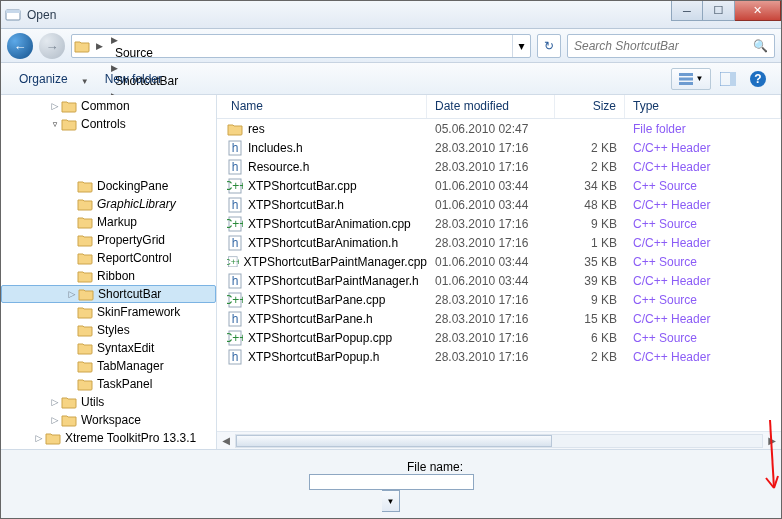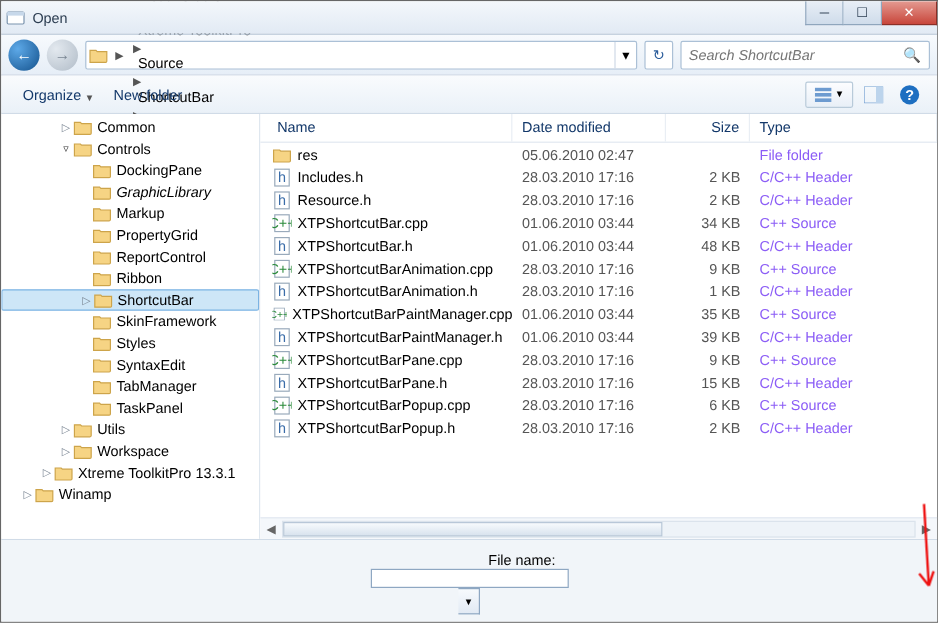--- a/index.html
+++ b/index.html
@@ -24,21 +24,21 @@
 .bc-arr { color: #555; font-size: 9px; padding: 0 4px; }
 .bc-spacer { flex: 1; }
 .bc-drop { width: 18px; border-left: 1px solid #d0dae6; display: flex; align-items: center; justify-content: center; height: 100%; }
 .refresh { width: 24px; height: 24px; border: 1px solid #abc0d6; border-radius: 2px; display: flex; align-items: center; justify-content: center; background: #fff; color: #2a5c9a; }
 .search { flex: 1; height: 24px; border: 1px solid #abc0d6; background: #fff; display: flex; align-items: center; padding: 0 6px; border-radius: 2px; }
 .search input { border: none; outline: none; flex: 1; color: #888; font-style: italic; background: transparent; }
 .search .sicon { color: #3a6ca8; }
 
 
 .toolbar { height: 32px; background: linear-gradient(#f9fbfd,#eaf1f8); border-bottom: 1px solid #d0dbe7; display: flex; align-items: center; padding: 0 10px; }
-.tbtn { color: #13386a; padding: 4px 8px; cursor: default; display: flex; align-items: flex-end; gap: 3px; }
+.tbtn { color: #13386a; padding: 4px 8px; cursor: default; display: flex; align-items: flex-end; gap: 13px; }
 .tbtn .dd { font-size: 8px; color: #555; }
 .toolbar .spacer { flex: 1; }
 .viewbtn, .panebtn, .helpbtn { width: 26px; height: 22px; border: 1px solid transparent; display: flex; align-items: center; justify-content: center; margin-left: 4px; }
 .viewbtn { width: 40px; border: 1px solid #b8cad9; border-radius: 2px; background: linear-gradient(#fcfdff,#e8eff7); }
 .helpbtn svg circle { fill: #1e6fc1; }
 
 
 .main { display: flex; height: 355px; border-bottom: 1px solid #d0dbe7; }
 .tree { width: 216px; border-right: 1px solid #d7e1eb; overflow: hidden; padding-top: 2px; background: #fff; }
 .tree-row { display: flex; align-items: center; height: 18px; padding-left: 0; white-space: nowrap; cursor: default; }
@@ -166,21 +166,21 @@
       </div>
       <div class="tree-row" style="padding-left: 48px;">
         <span class="tw open">▿</span>
         <span class="folder-icon">
           <svg viewBox="0 0 16 14">
             <path d="M1 3h5l1 1h8v8a1 1 0 0 1-1 1H1z" fill="#f6d484" stroke="#cda44a"></path>
           </svg>
         </span>
         <span>Controls</span>
       </div>
-      <div class="tree-row" style="padding-left: 64px;">
+      <div class="tree-row" style="padding-left: 64px; margin-top: 44px;">
         <span class="tw"></span>
         <span class="folder-icon">
           <svg viewBox="0 0 16 14">
             <path d="M1 3h5l1 1h8v8a1 1 0 0 1-1 1H1z" fill="#f6d484" stroke="#cda44a"></path>
           </svg>
         </span>
         <span>DockingPane</span>
       </div>
       <div class="tree-row" style="padding-left: 64px; font-style: italic;">
         <span class="tw"></span>

